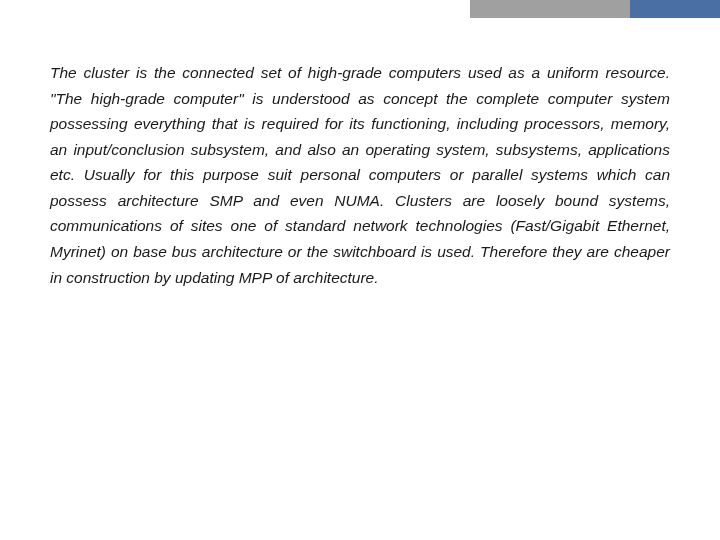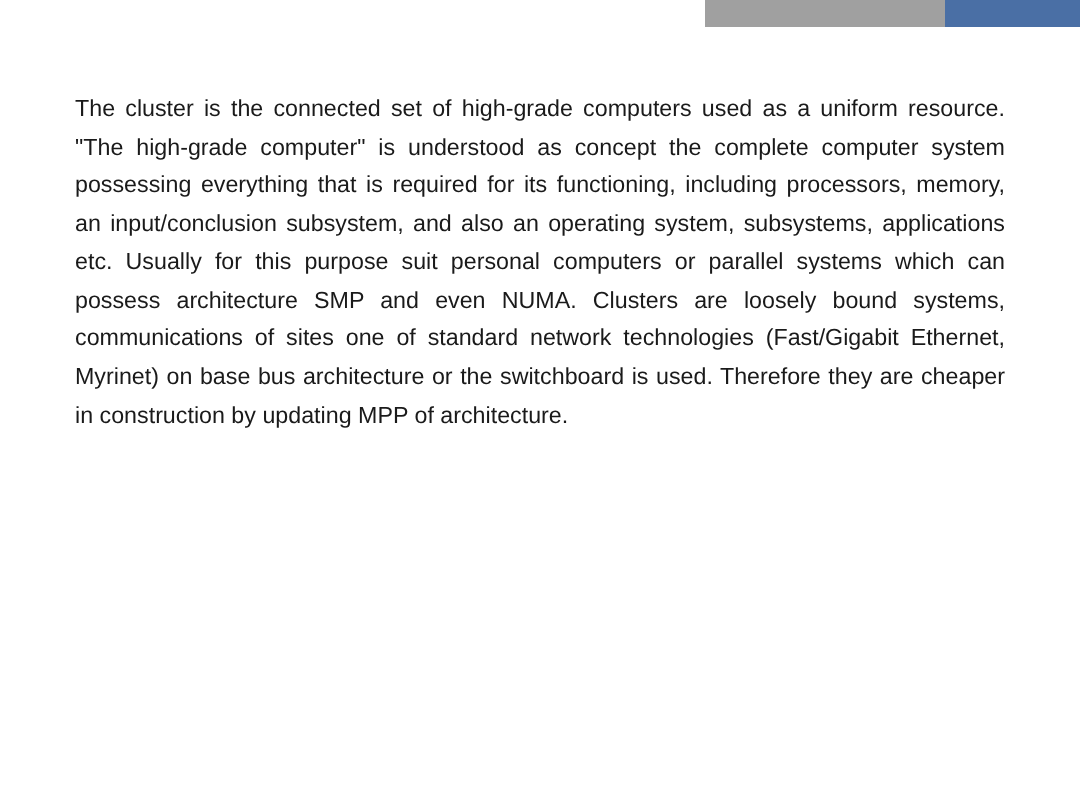--- a/index.html
+++ b/index.html
@@ -1,18 +1,19 @@
 <!DOCTYPE html>
 <html><head>
   <meta charset="utf-8">
   <style>
     * {
       margin: 0;
       padding: 0;
       box-sizing: border-box;
+      font-style: italic;
     }
 
     body {
       width: 720px;
       height: 540px;
       background-color: #ffffff;
       font-family: Arial, sans-serif;
       overflow: hidden;
     }
 

